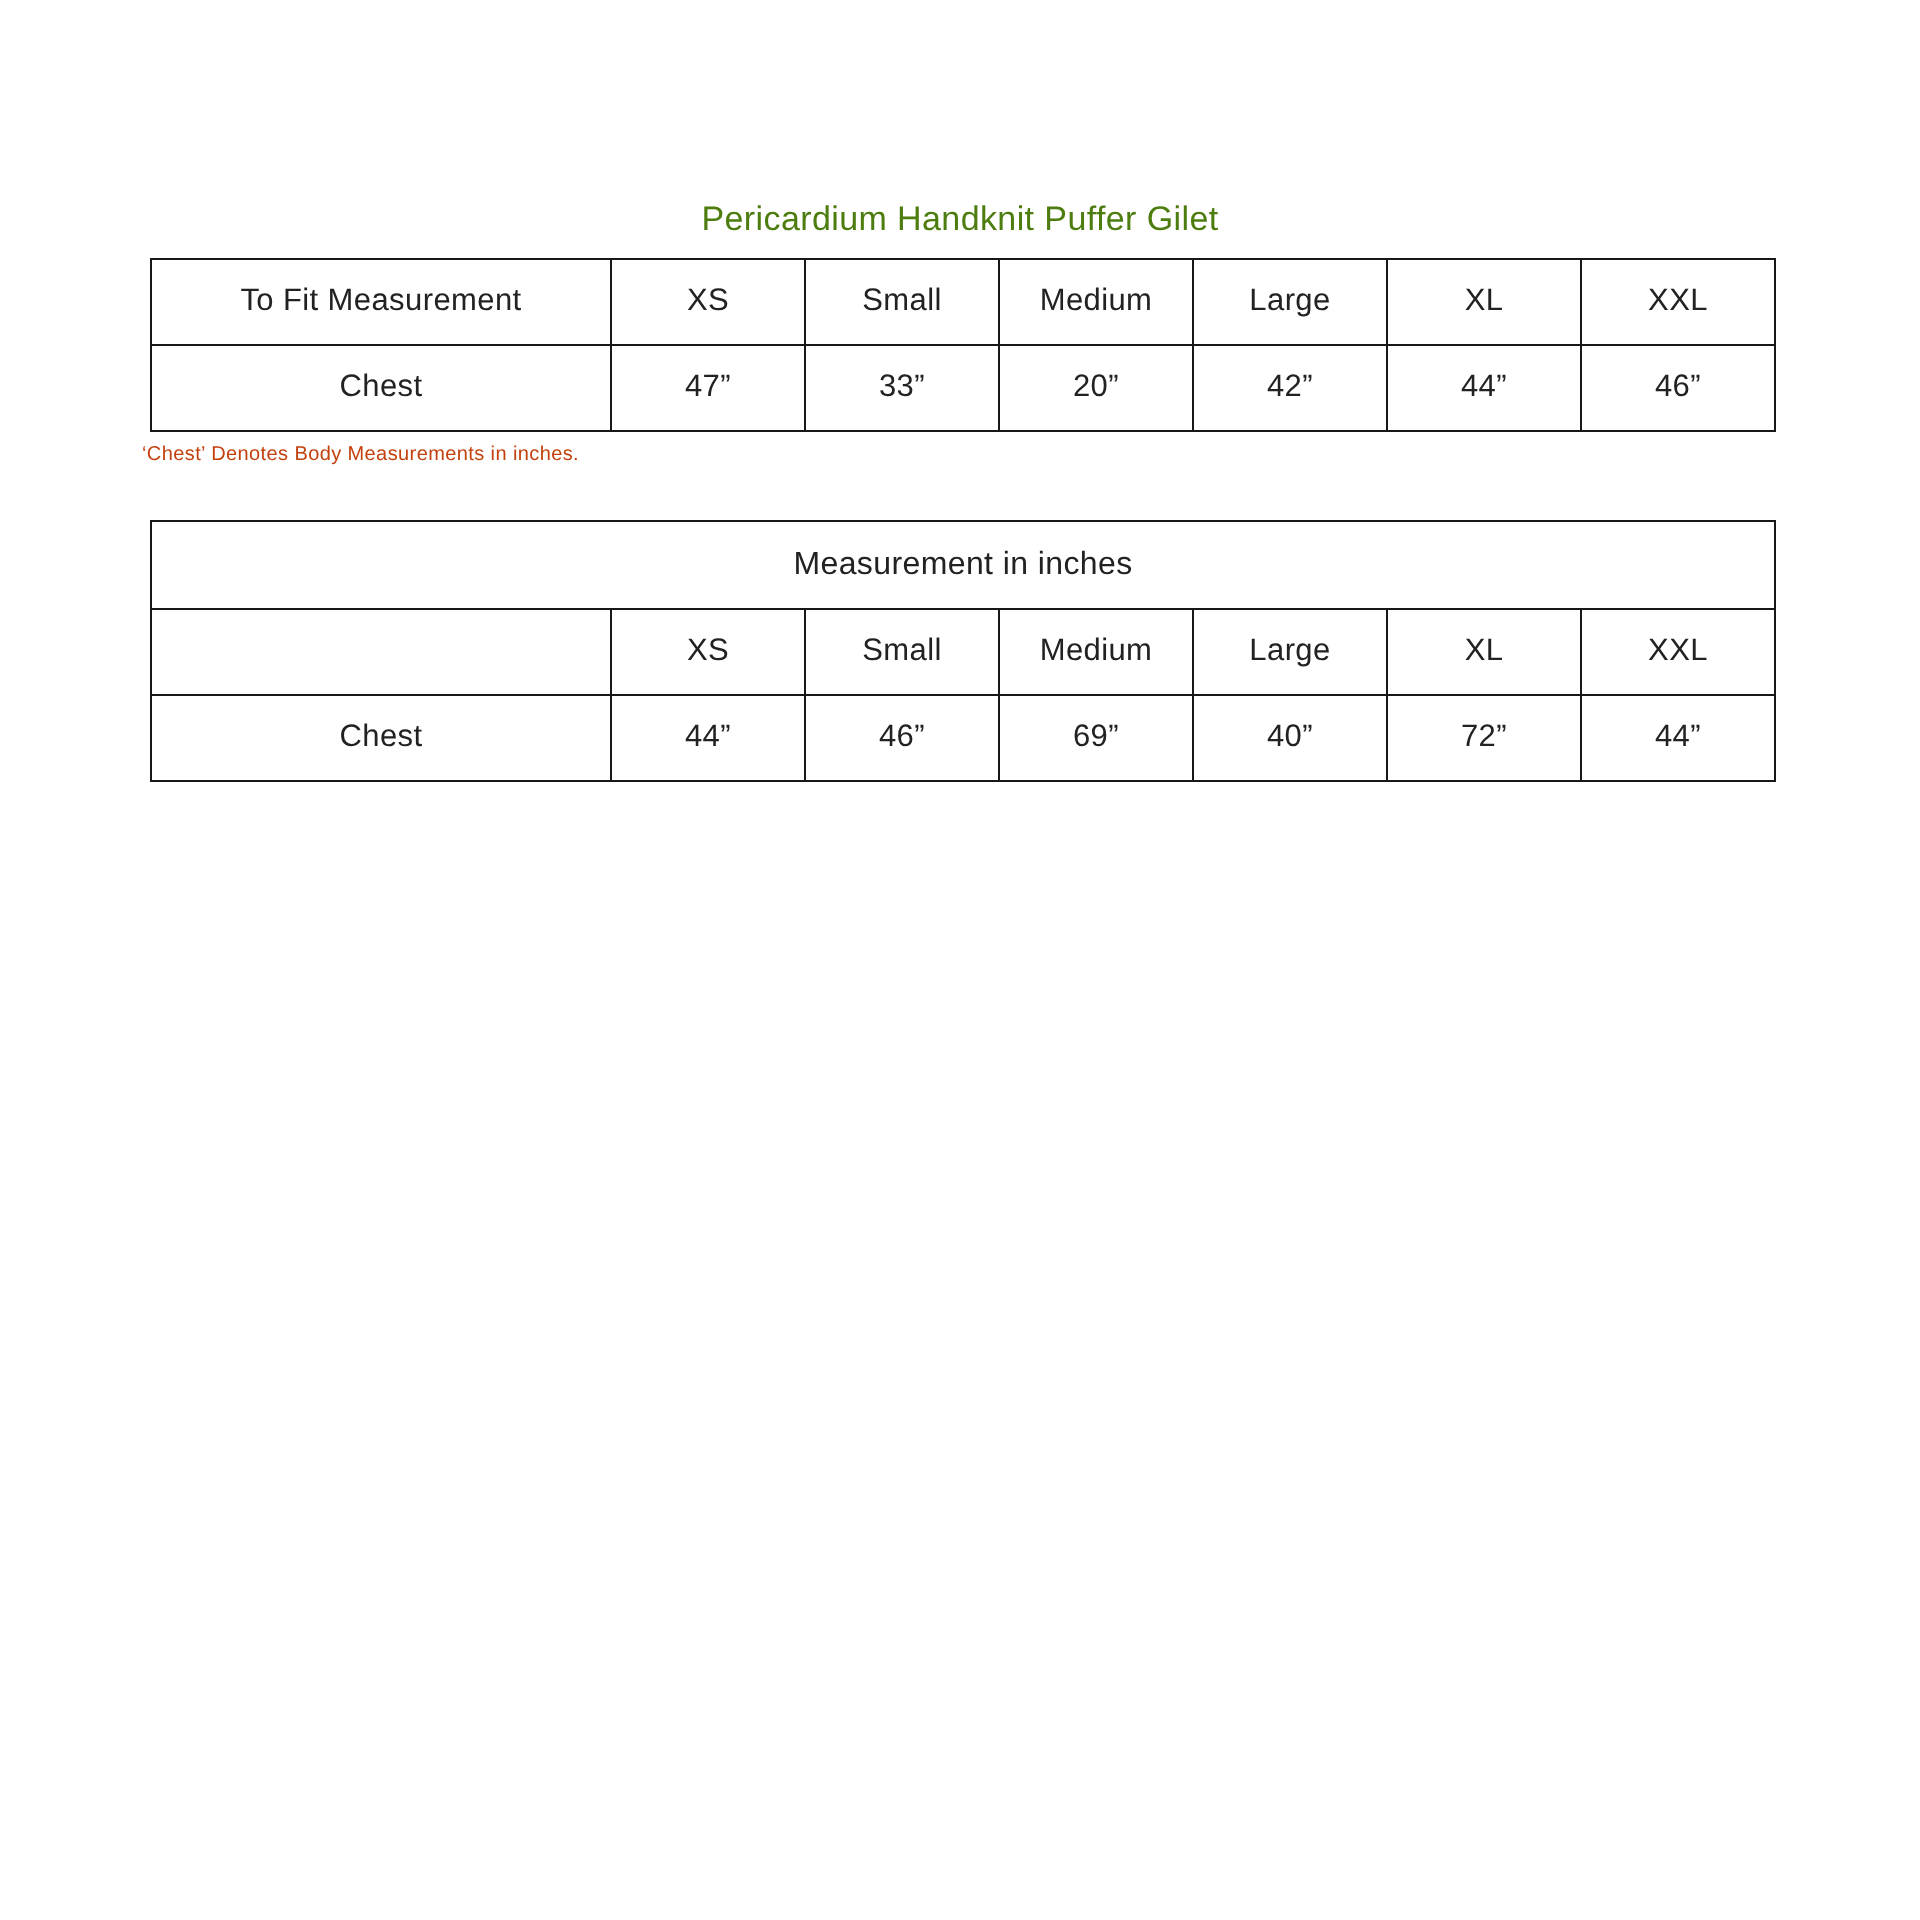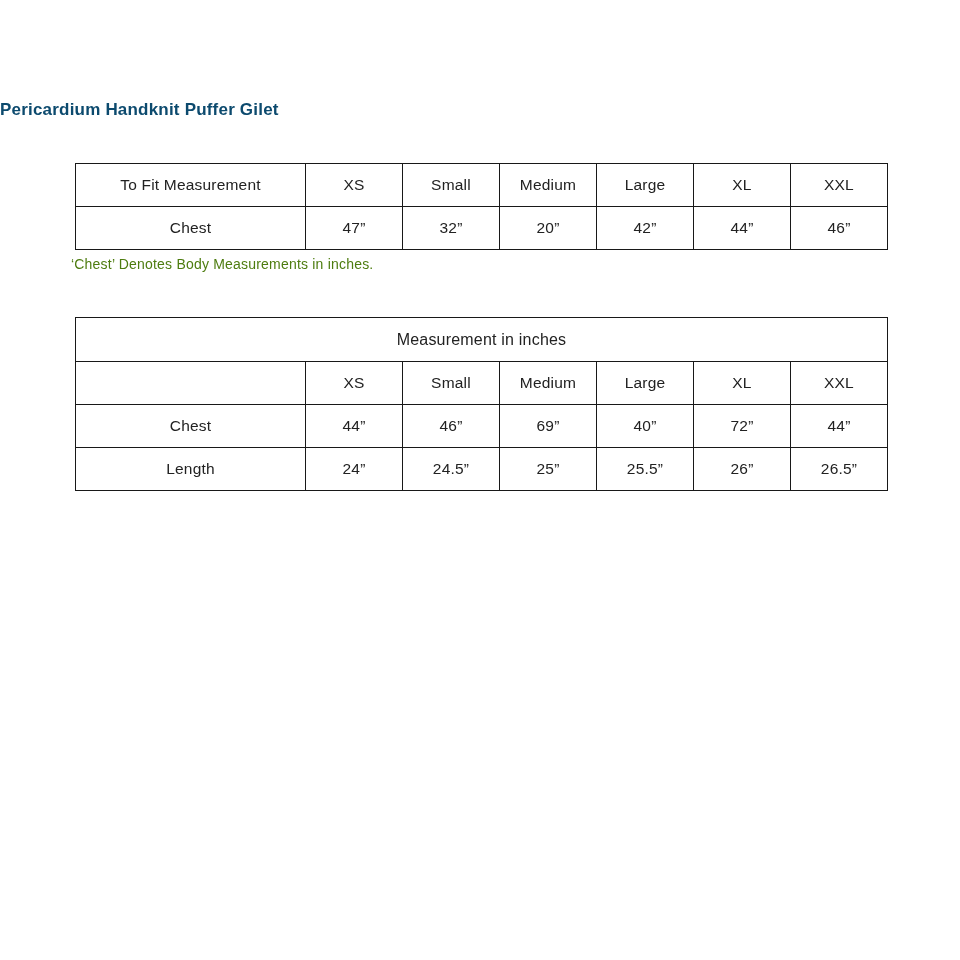--- a/index.html
+++ b/index.html
@@ -10,53 +10,54 @@
   body {
     width: 960px;
     height: 960px;
     font-family: "Liberation Sans", sans-serif;
     color: #1f1f1f;
     overflow: hidden;
   }
   .page-title {
     margin: 0;
     padding-top: 99px;
+    text-align: center;
     font-size: 17px;
     line-height: 21px;
-    font-weight: 700;
+    font-weight: 400;
     letter-spacing: 0.2px;
-    color: #0c4a6e;
+    color: #4d7c0f;
   }
   table.size-table {
     border-collapse: collapse;
     table-layout: fixed;
     width: 812px;
     margin-left: 75px;
   }
   table.size-table td {
     border: 1px solid #181818;
     height: 42px;
     padding: 0;
     text-align: center;
     vertical-align: middle;
     font-size: 15.5px;
     letter-spacing: 0.2px;
     color: #222222;
   }
   #fit-table {
-    margin-top: 43px;
+    margin-top: 9px;
   }
   .footnote {
     margin: 6px 0 0 71px;
-    font-size: 14px;
+    font-size: 10px;
     letter-spacing: 0.2px;
-    color: #4d7c0f;
+    color: #c2410c;
   }
   #measurement-table {
-    margin-top: 45px;
+    margin-top: 27px;
   }
   #measurement-table td.table-span-title {
     font-size: 16px;
     height: 43px;
   }
   col.label-col { width: 230px; }
   col.size-col  { width: 97px; }
 </style>
 </head>
 <body>
@@ -79,21 +80,21 @@
       <td>XS</td>
       <td>Small</td>
       <td>Medium</td>
       <td>Large</td>
       <td>XL</td>
       <td>XXL</td>
     </tr>
     <tr>
       <td>Chest</td>
       <td>47”</td>
-      <td>32”</td>
+      <td>33”</td>
       <td>20”</td>
       <td>42”</td>
       <td>44”</td>
       <td>46”</td>
     </tr>
   </tbody>
 </table>
 
 <p class="footnote">‘Chest’ Denotes Body Measurements in inches.</p>
 
@@ -122,23 +123,14 @@
     </tr>
     <tr>
       <td>Chest</td>
       <td>44”</td>
       <td>46”</td>
       <td>69”</td>
       <td>40”</td>
       <td>72”</td>
       <td>44”</td>
     </tr>
-    <tr>
-      <td>Length</td>
-      <td>24”</td>
-      <td>24.5”</td>
-      <td>25”</td>
-      <td>25.5”</td>
-      <td>26”</td>
-      <td>26.5”</td>
-    </tr>
   </tbody>
 </table>
 
 </body></html>

